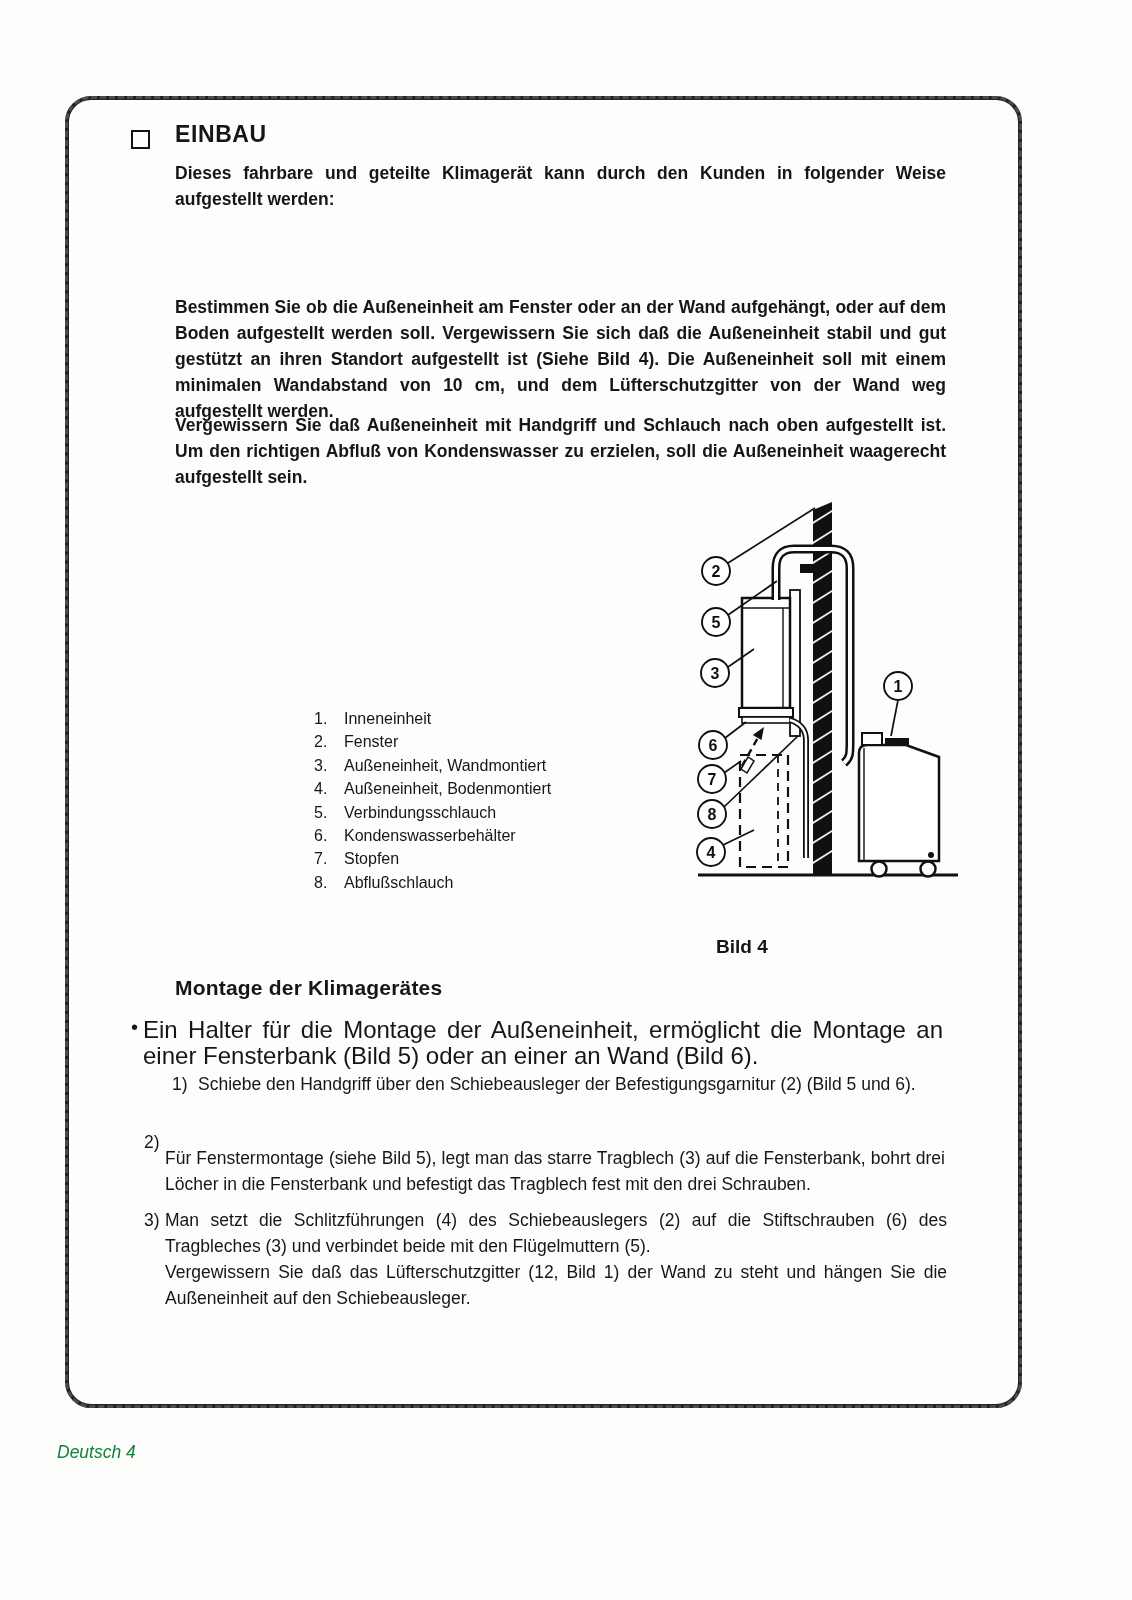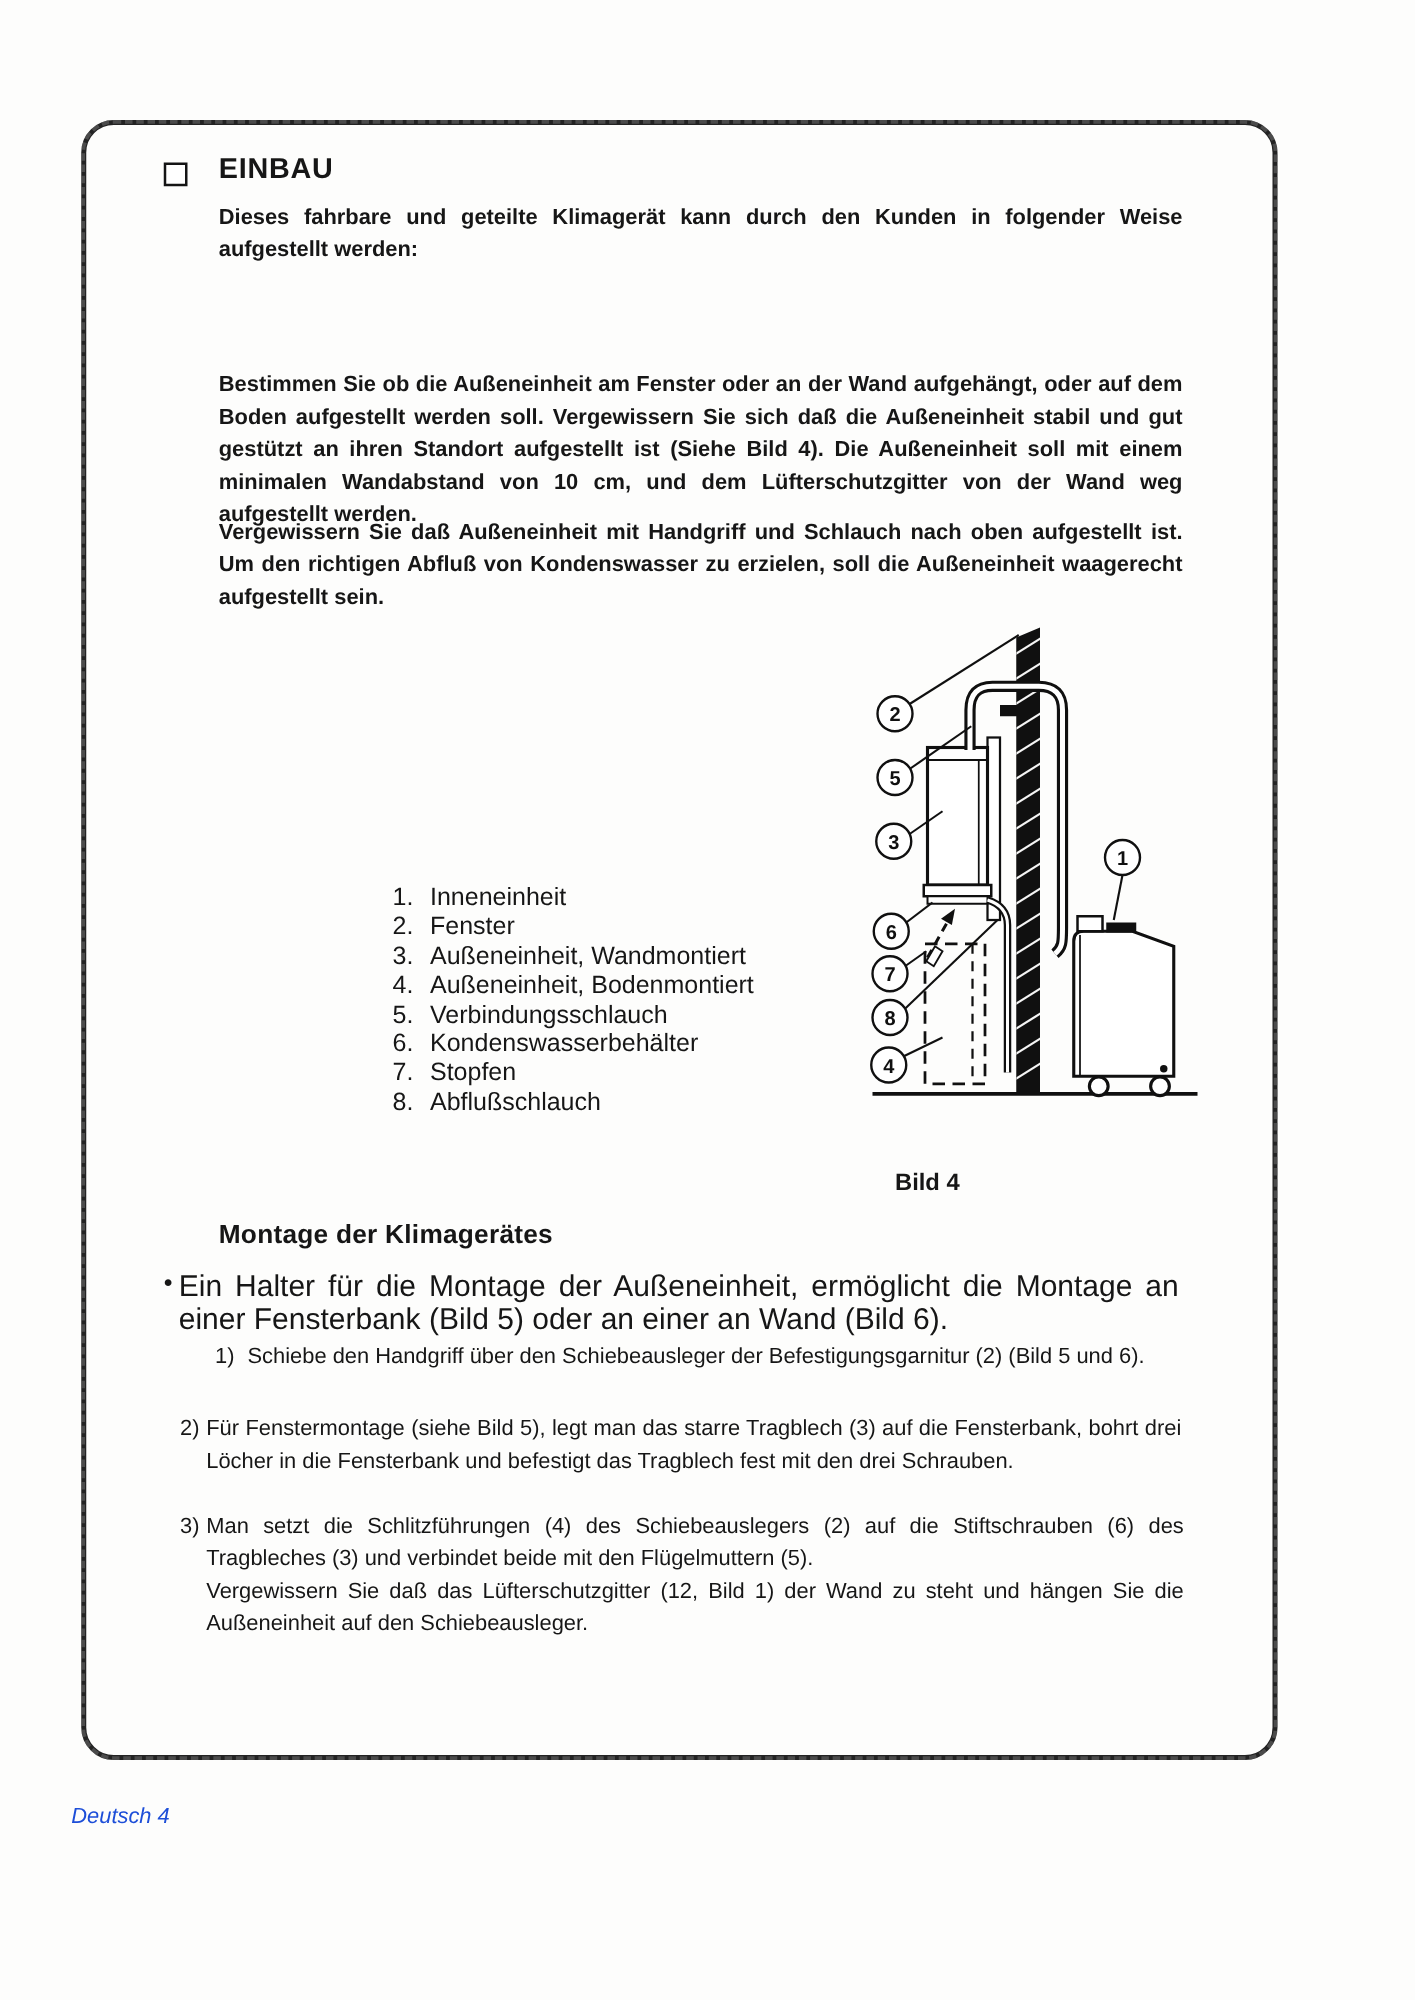--- a/index.html
+++ b/index.html
@@ -25,47 +25,47 @@
     letter-spacing:.6px;
   }
   .para{
     position:absolute;left:175px;width:771px;font-size:17.5px;line-height:26px;
     text-align:justify;margin:0;font-weight:bold;
   }
   .p1{top:160px;}
   .p2{top:214px;}
   .p3{top:294px;}
   .p4{top:412px;}
-  .legend{position:absolute;left:314px;top:707px;font-size:20px;line-height:23.4px;}
+  .legend{position:absolute;left:314px;top:707px;font-size:16px;line-height:23.4px;}
   .lrow{white-space:nowrap;}
   .lnum{display:inline-block;width:30px;}
   .fig{position:absolute;left:640px;top:486px;}
   .figcap{position:absolute;left:716px;top:936px;font-size:19px;font-weight:700;}
   .h2{
     position:absolute;left:175px;top:976px;font-size:21px;font-weight:700;
     letter-spacing:.2px;
   }
   .bullet-row{position:absolute;left:131px;top:1017px;width:812px;}
   .bmark{position:absolute;left:0;top:-1px;font-size:20px;}
   .btxt{margin-left:12px;font-size:24px;line-height:26px;text-align:justify;}
   .step{position:absolute;display:flex;font-size:17.5px;line-height:26px;}
   .step .snum{flex:0 0 auto;}
   .step .stext{text-align:justify;white-space:pre-line;}
   .step1{left:172px;top:1071px;}
   .step1 .snum{width:26px;}
   .step1 .stext{width:748px;}
   .step2{left:144px;top:1129px;}
   .step2 .snum{width:21px;}
-  .step2 .stext{width:780px;}
+  .step2 .stext{width:780px;margin-top:16px;}
   .step3{left:144px;top:1207px;}
   .step3 .snum{width:21px;}
   .step3 .stext{width:782px;}
   .footer{
     position:absolute;left:57px;top:1442px;font-size:17.5px;font-style:italic;
-    color:#1d4ed8;
+    color:#15803d;
   }
 </style>
 </head>
 <body>
 
 <div class="page">
   <div class="frame"></div>
 
   <span class="chk"></span>
   <div class="h1">EINBAU</div>

